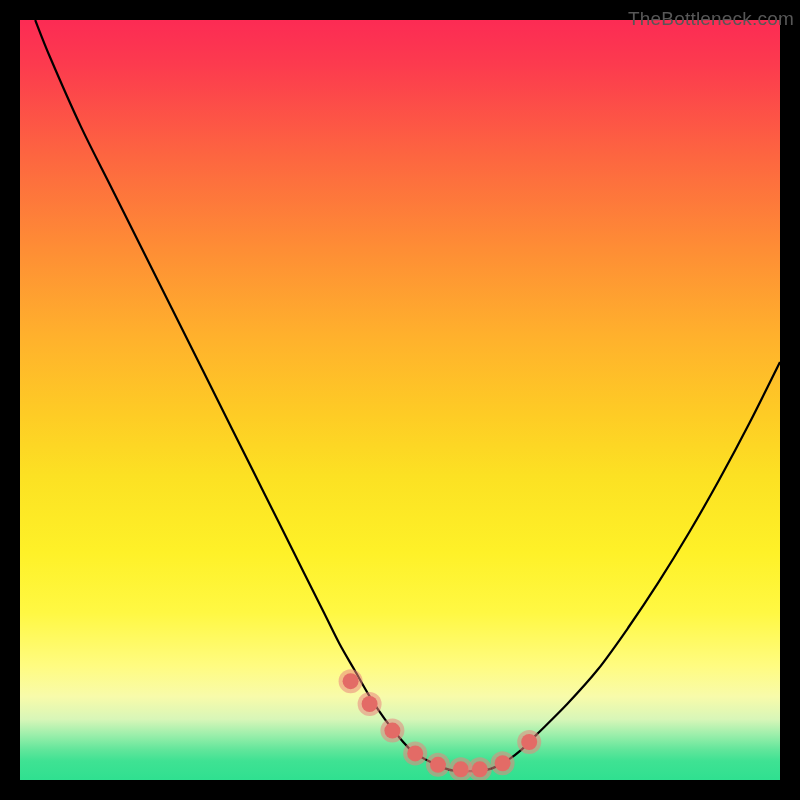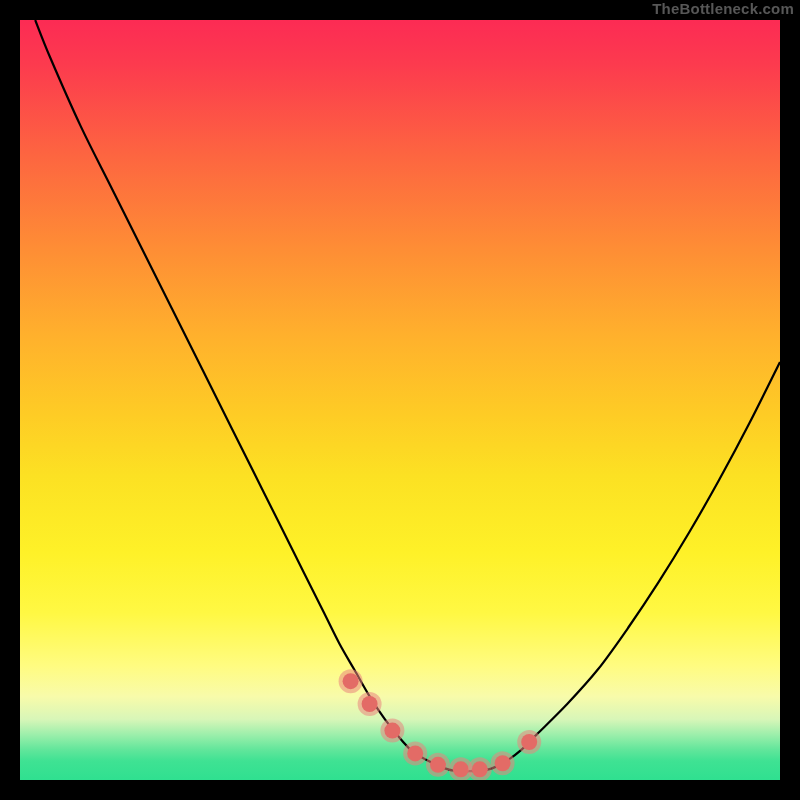--- a/index.html
+++ b/index.html
@@ -42,25 +42,25 @@
       #F8FBAA 89%,
       #D8F6B8 92%,
       #9DEFAB 94%,
       #62E69B 96%,
       #3FE293 97.5%,
       #2FE090 100%
     );
   }
   .watermark {
     position: absolute;
-    top: 0px;
+    top: 8px;
     right: 6px;
     color: #575757;
-    font-size: 15px;
-    font-weight: 700;
+    font-size: 19px;
+    font-weight: 400;
     letter-spacing: 0.2px;
   }
   svg.curve {
     position: absolute;
     inset: 0;
   }
 </style>
 </head>
 <body>
 

